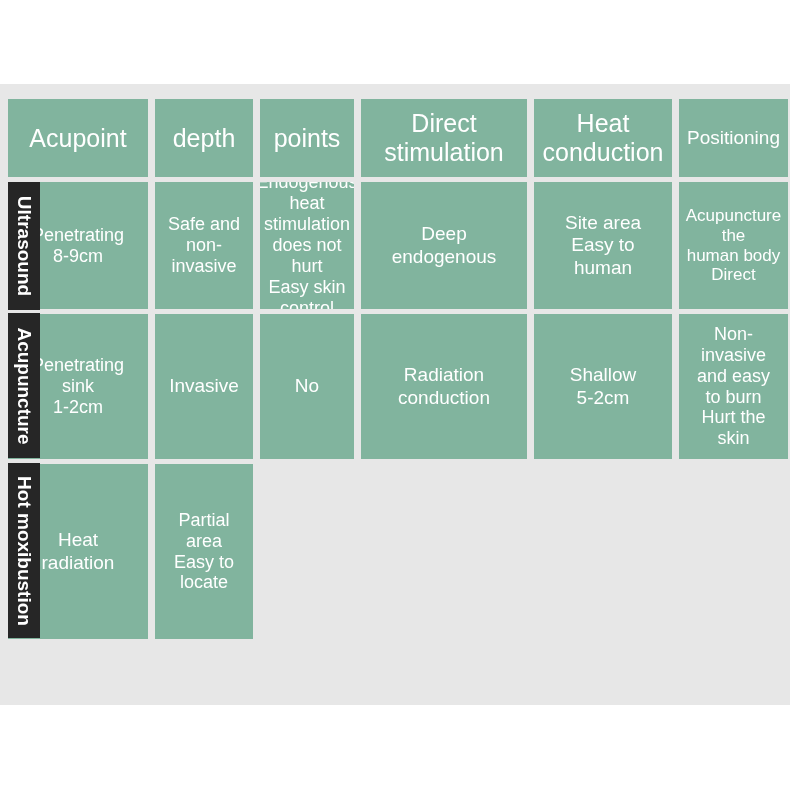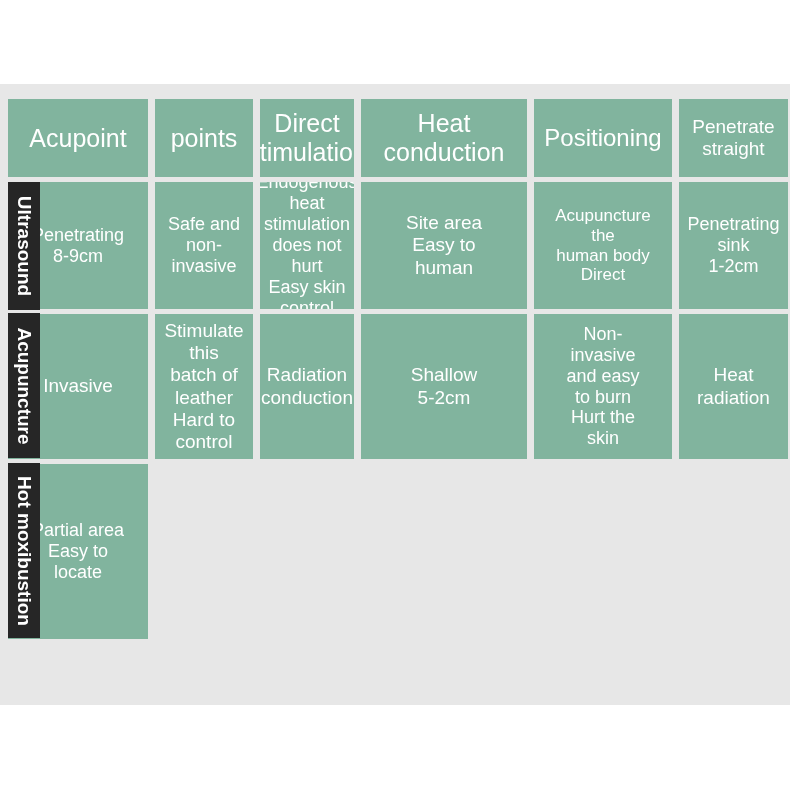--- a/index.html
+++ b/index.html
@@ -53,21 +53,21 @@
     line-height: 1.16;
     white-space: pre-line;
     box-sizing: border-box;
     padding: 2px 3px;
     overflow: hidden;
   }
 
   .header-cell {
     font-size: 25px;
   }
-  .header-cell.narrow { font-size: 24px; }
+  .header-cell.narrow { font-size: 19px; }
 
   .body-cell { font-size: 19px; }
   .body-cell.sm { font-size: 18px; }
   .body-cell.xs { font-size: 17px; }
 
   
   .rowlabel-wrap {
     position: absolute;
     left: 8px;
     background: #262626;
@@ -93,53 +93,52 @@
 </head>
 <body>
 
 <div id="canvas">
 
   <div id="grey-band"></div>
 
   <div id="matrix">
 
     <div class="cell header-cell">Acupoint</div>
+    <div class="cell header-cell">depth</div>
     <div class="cell header-cell">points</div>
     <div class="cell header-cell">Direct
 stimulation</div>
     <div class="cell header-cell">Heat
 conduction</div>
     <div class="cell header-cell narrow">Positioning</div>
 
-    <div class="cell body-cell">Penetrate
-straight</div>
     <div class="cell body-cell sm">Penetrating
 8-9cm</div>
     <div class="cell body-cell sm">Safe and
 non-
 invasive</div>
     <div class="cell body-cell sm">Endogenous heat
 stimulation
 does not hurt
 Easy skin control</div>
+    <div class="cell body-cell">Deep
+endogenous</div>
     <div class="cell body-cell">Site area
 Easy to
 human</div>
 
     <div class="cell body-cell xs">Acupuncture
 the
 human body
 Direct</div>
     <div class="cell body-cell sm">Penetrating
 sink
 1-2cm</div>
     <div class="cell body-cell">Invasive</div>
-    <div class="cell body-cell">Stimulate this
-batch of leather
-Hard to control</div>
+    <div class="cell body-cell">No</div>
 
     <div class="cell body-cell">Radiation
 conduction</div>
     <div class="cell body-cell">Shallow
 5-2cm</div>
     <div class="cell body-cell sm">Non-
 invasive
 and easy
 to burn
 Hurt the

